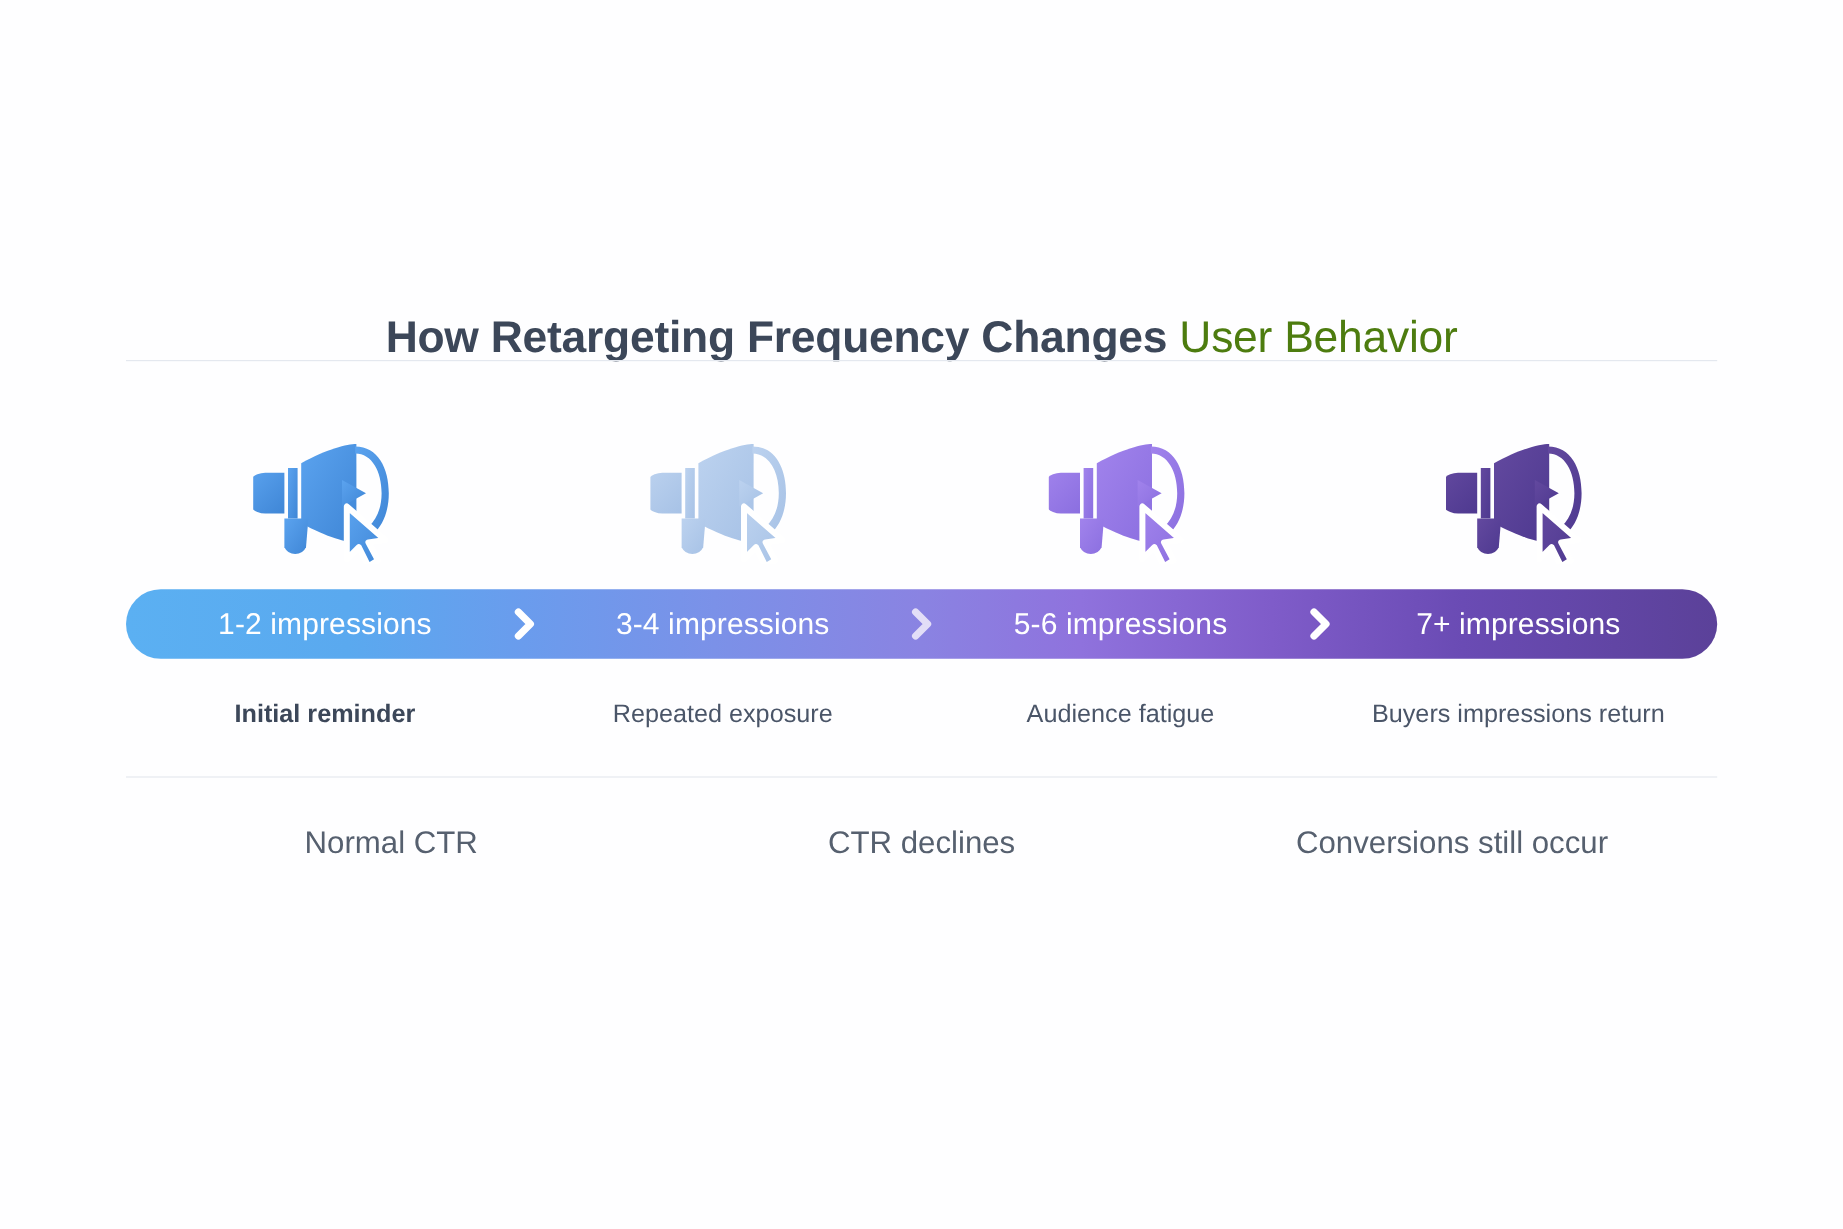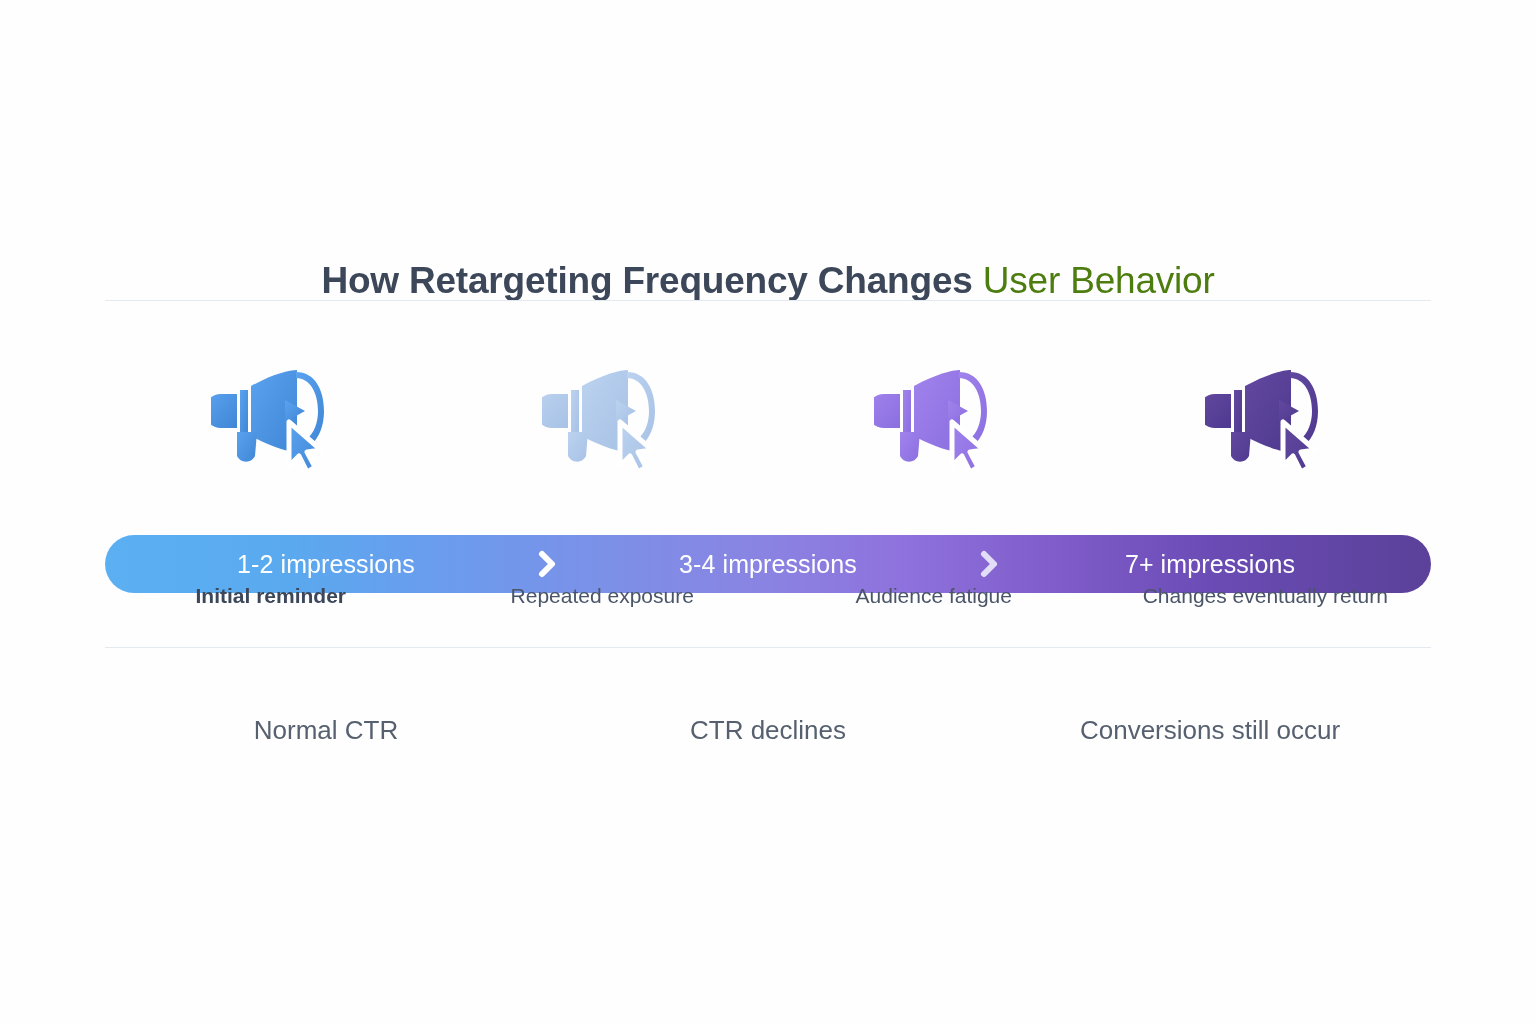--- a/index.html
+++ b/index.html
@@ -92,21 +92,20 @@
         #6a9ced 25%,
         #7b91e8 37%,
         #8a83e2 50%,
         #8f72dd 60%,
         #7f5cc9 72%,
         #6a4bb4 84%,
         #5b4199 100%);
     display: flex;
     align-items: flex-end;
     overflow: hidden;
-    margin-top: 44px;
   }
   .stage-seg {
     flex: 1 1 0;
     position: relative;
     display: flex;
     align-items: center;
     justify-content: center;
     height: 100%;
     min-width: 0;
   }
@@ -137,21 +136,21 @@
     font-size: 21px;
     line-height: 48px;
     color: #4a5568;
     white-space: nowrap;
   }
   .caption.accent {
     font-weight: bold;
     color: #3c4759;
   }
 
-  .detail-row { top: 706px; }
+  .detail-row { top: 678px; }
   .detail {
     font-size: 26px;
     line-height: 48px;
     color: #56606f;
     white-space: nowrap;
   }
 </style>
 </head>
 <body>
 
@@ -254,36 +253,44 @@
     </div>
     <div class="stage-seg">
       <span class="stage-label">3-4 impressions</span>
       <span class="chev">
         <svg width="20" height="30" viewBox="0 0 20 30">
             <path d="M5 5 L15 15 L5 25" fill="none" stroke="#e3def7" stroke-width="6" stroke-linecap="round" stroke-linejoin="round"></path>
           </svg>
       </span>
     </div>
     <div class="stage-seg">
+      <span class="stage-label">5-6 impressions</span>
+      <span class="chev">
+        <svg width="20" height="30" viewBox="0 0 20 30">
+            <path d="M5 5 L15 15 L5 25" fill="none" stroke="#ffffff" stroke-width="6" stroke-linecap="round" stroke-linejoin="round"></path>
+          </svg>
+      </span>
+    </div>
+    <div class="stage-seg">
       <span class="stage-label">7+ impressions</span>
     </div>
   </div>
 
   <div class="cols caption-row">
     <div class="col">
       <div class="caption accent">Initial reminder</div>
     </div>
     <div class="col">
       <div class="caption">Repeated exposure</div>
     </div>
     <div class="col">
       <div class="caption">Audience fatigue</div>
     </div>
     <div class="col">
-      <div class="caption">Changes eventually return</div>
+      <div class="caption">Buyers impressions return</div>
     </div>
   </div>
 
   <div class="divider divider-mid"></div>
 
   <div class="cols detail-row">
     <div class="col">
       <div class="detail">Normal CTR</div>
     </div>
     <div class="col">

